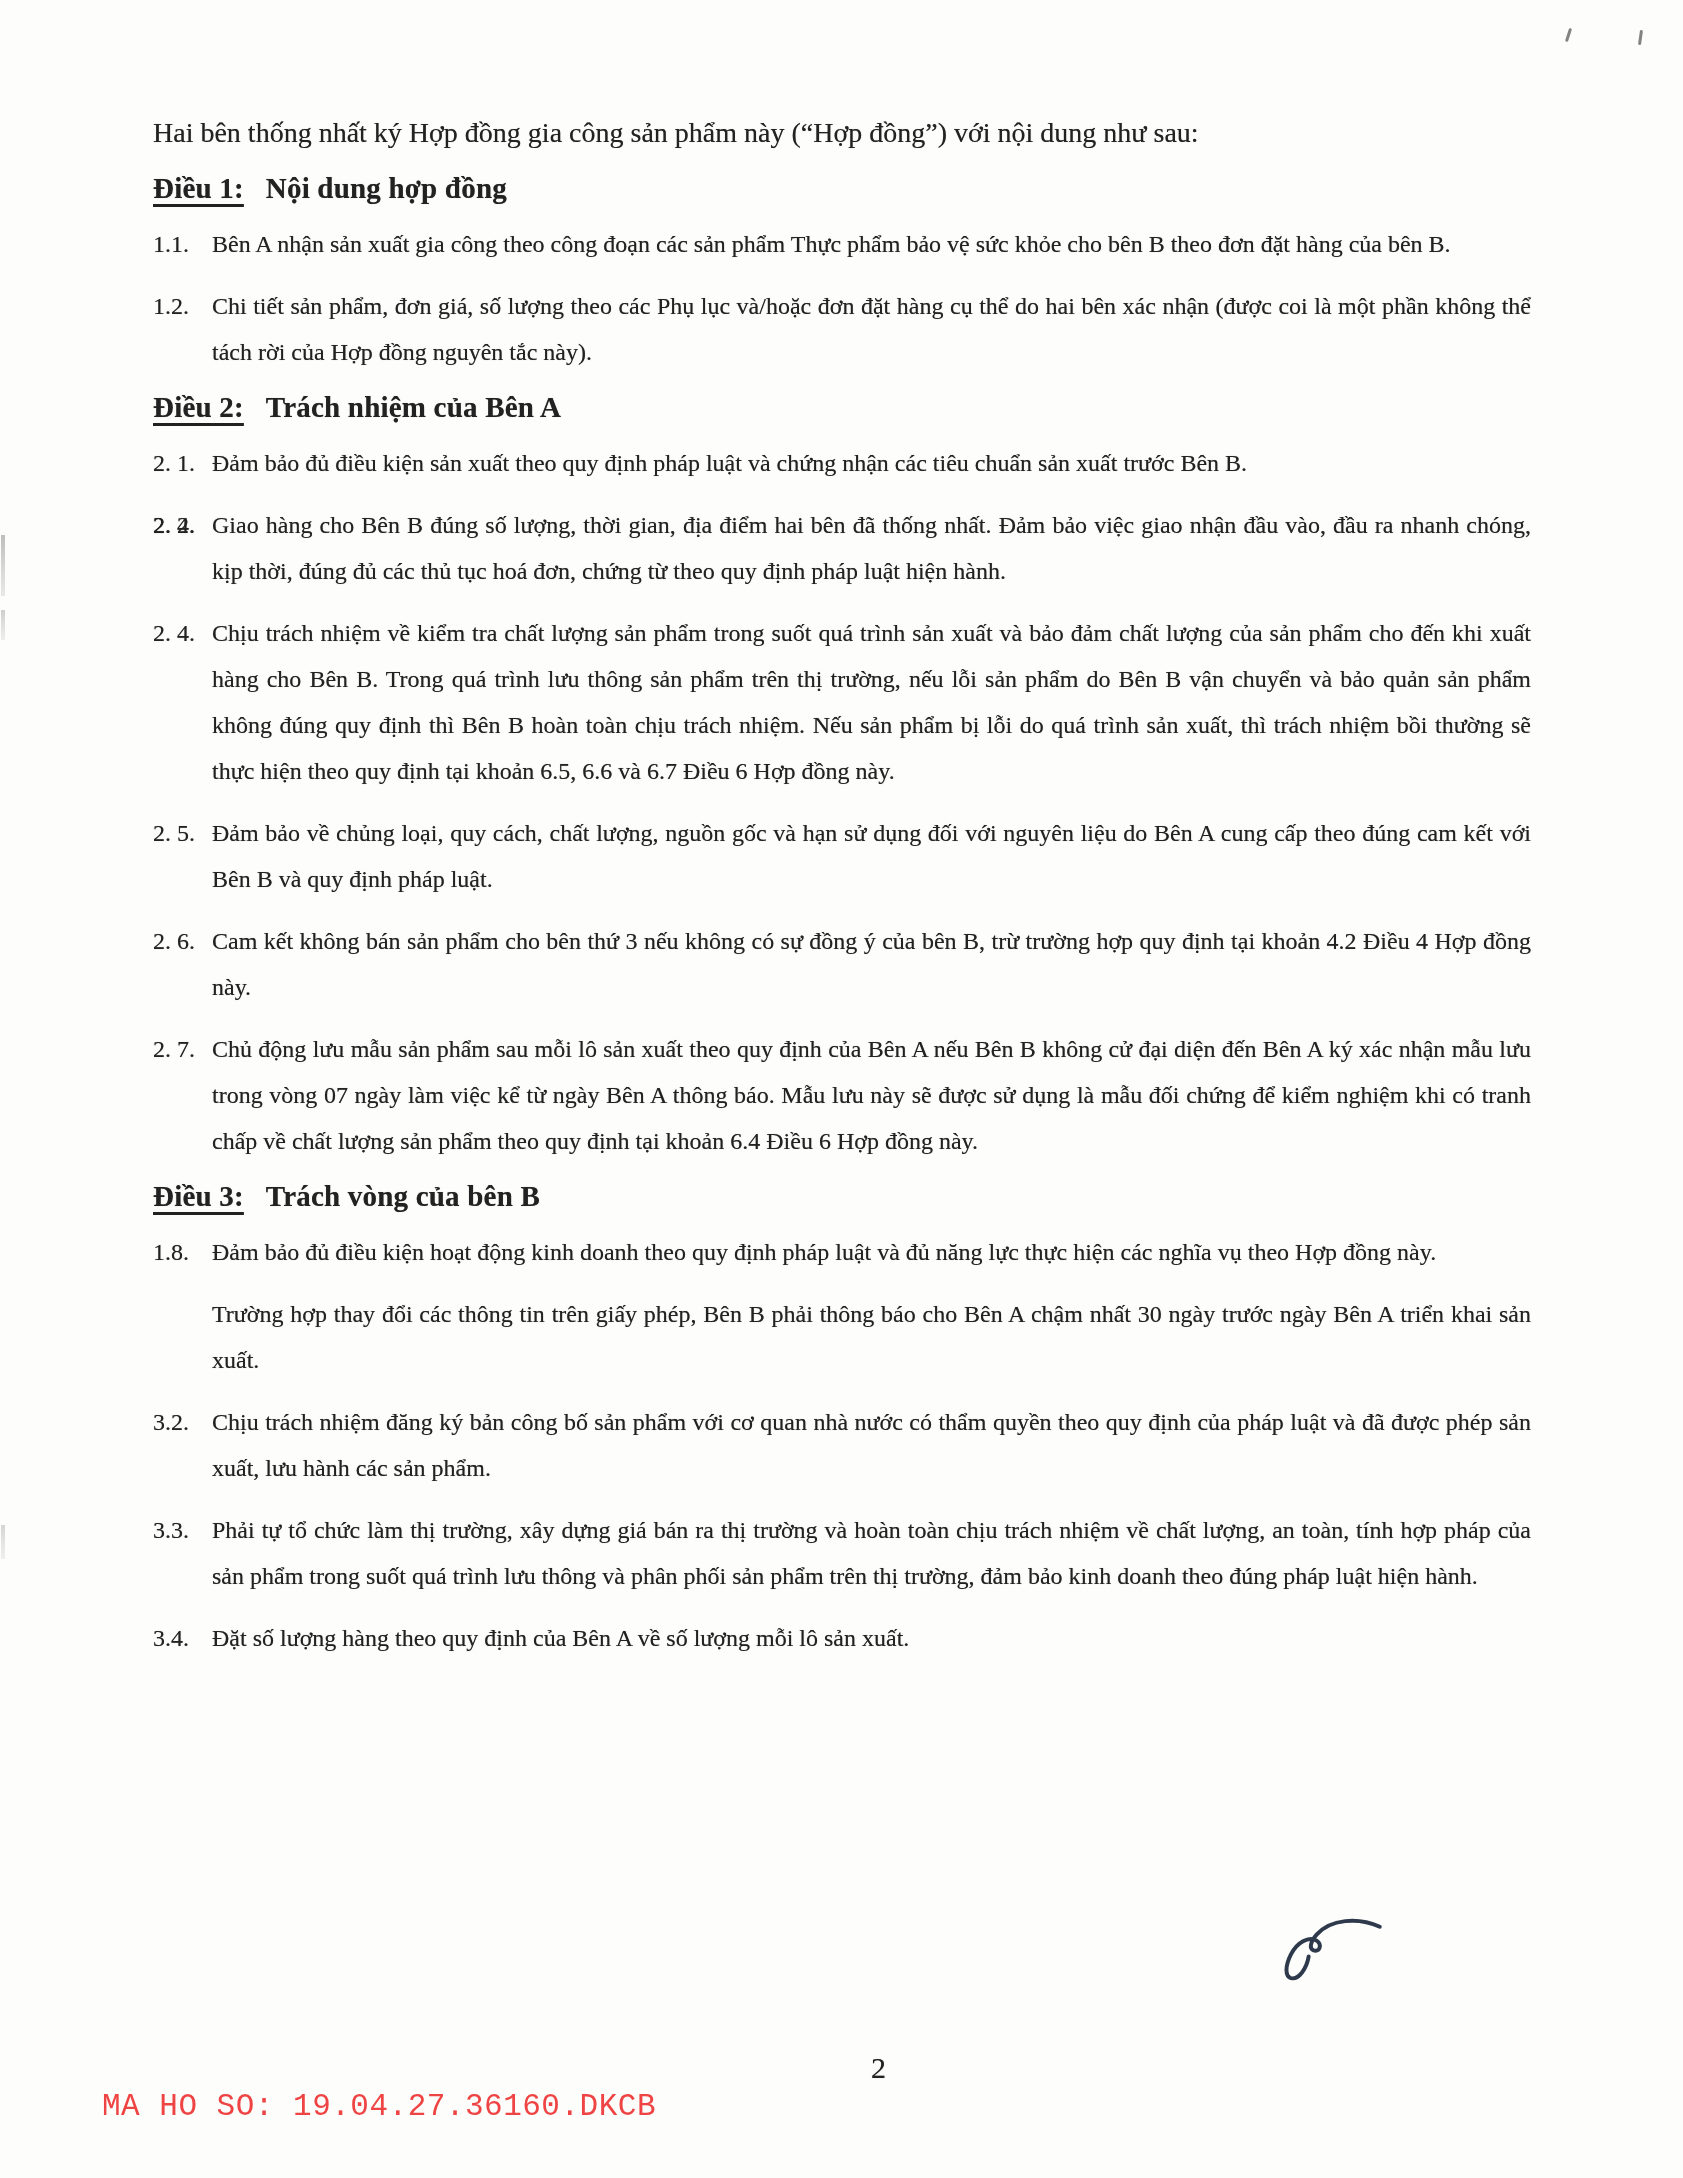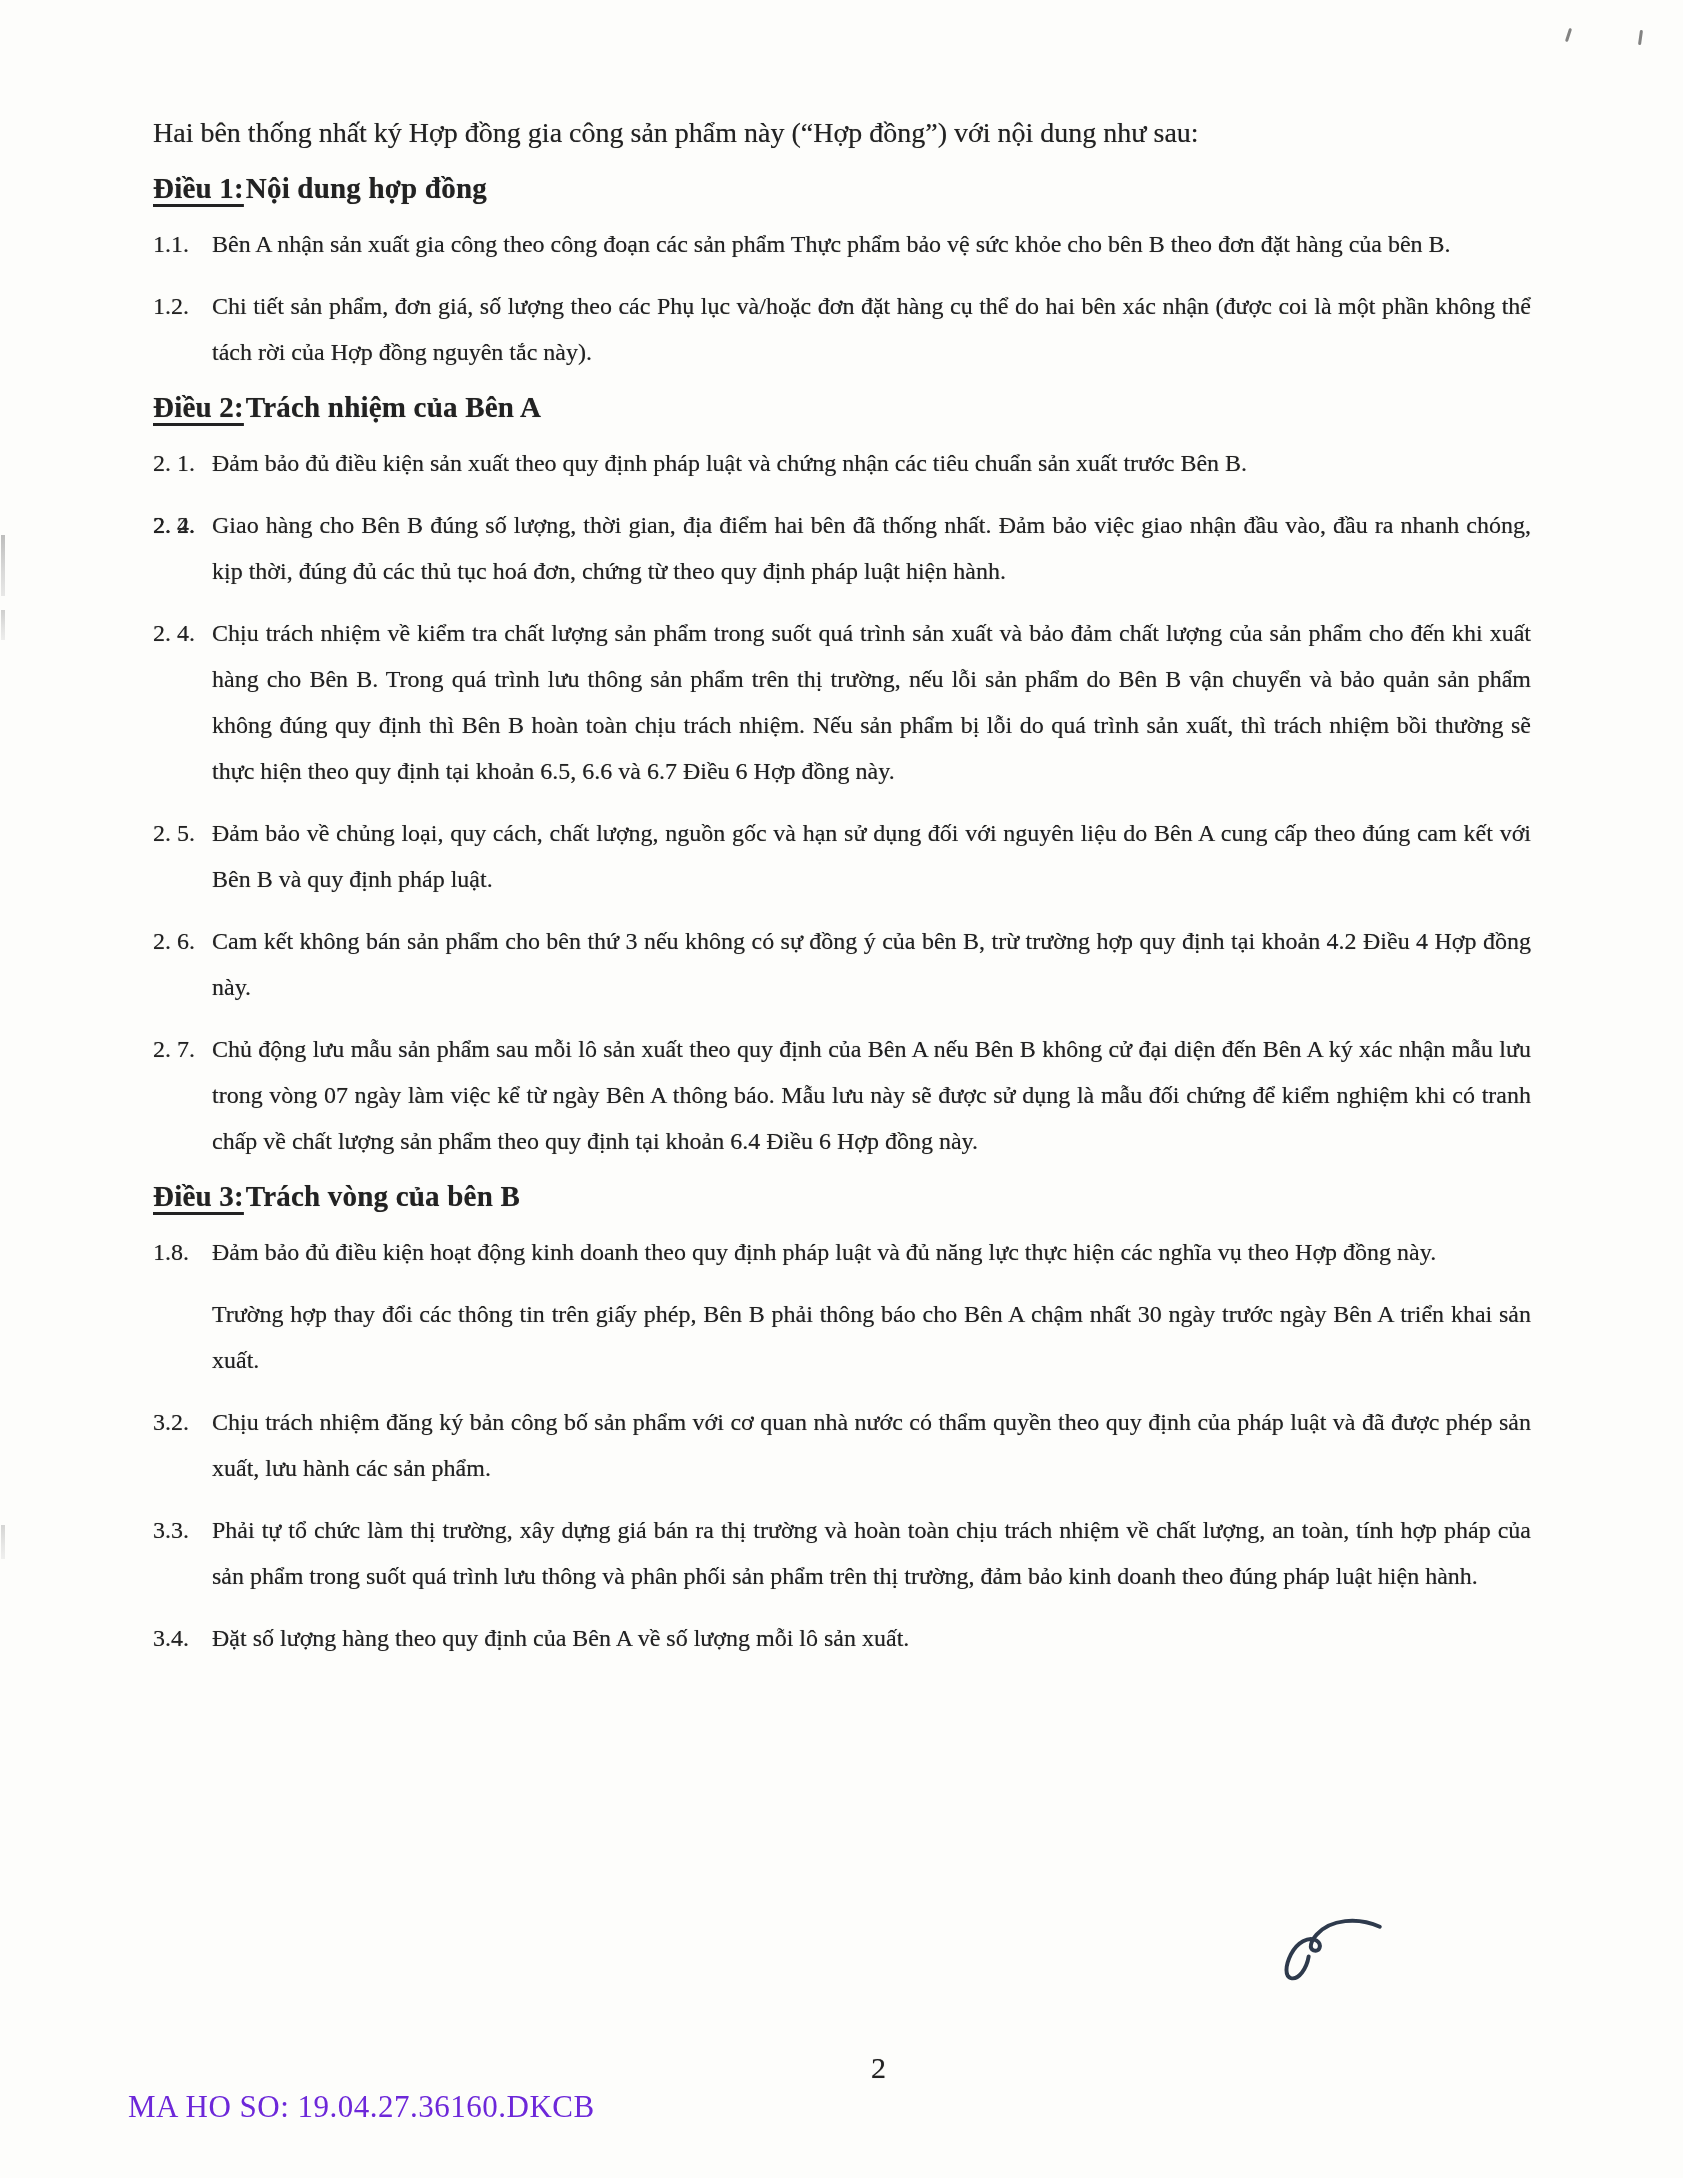--- a/index.html
+++ b/index.html
@@ -30,21 +30,21 @@
     font-size:29px;
     font-weight:bold;
     margin:14px 0 16px 0;
     letter-spacing:0.2px;
   }
   .heading-label {
     text-decoration:underline;
     text-decoration-thickness:2.5px;
     text-underline-offset:6px;
   }
-  .heading-title { margin-left:2px; }
+  .heading-title { margin-left:22px; }
   .item {
     position:relative;
     padding-left:59px;
     margin:0 0 16px 0;
     font-size:24px;
     line-height:46px;
     text-align:justify;
   }
   .item .num {
     position:absolute;
@@ -55,24 +55,24 @@
 
   
   .page-number {
     position:absolute;
     left:871px; top:2051px;
     font-size:30px;
     color:#222;
   }
   .footer-code {
     position:absolute;
-    left:128px; top:2089px;
-    font-family:Liberation Serif, serif;
+    left:102px; top:2089px;
+    font-family:Liberation Mono, monospace;
     font-size:31px;
-    color:#6d28d9;
+    color:#ef4444;
     letter-spacing:0.5px;
   }
 
   
   .signature {
     position:absolute;
     left:1259px; top:1909px;
     width:129px; height:79px;
   }
 

